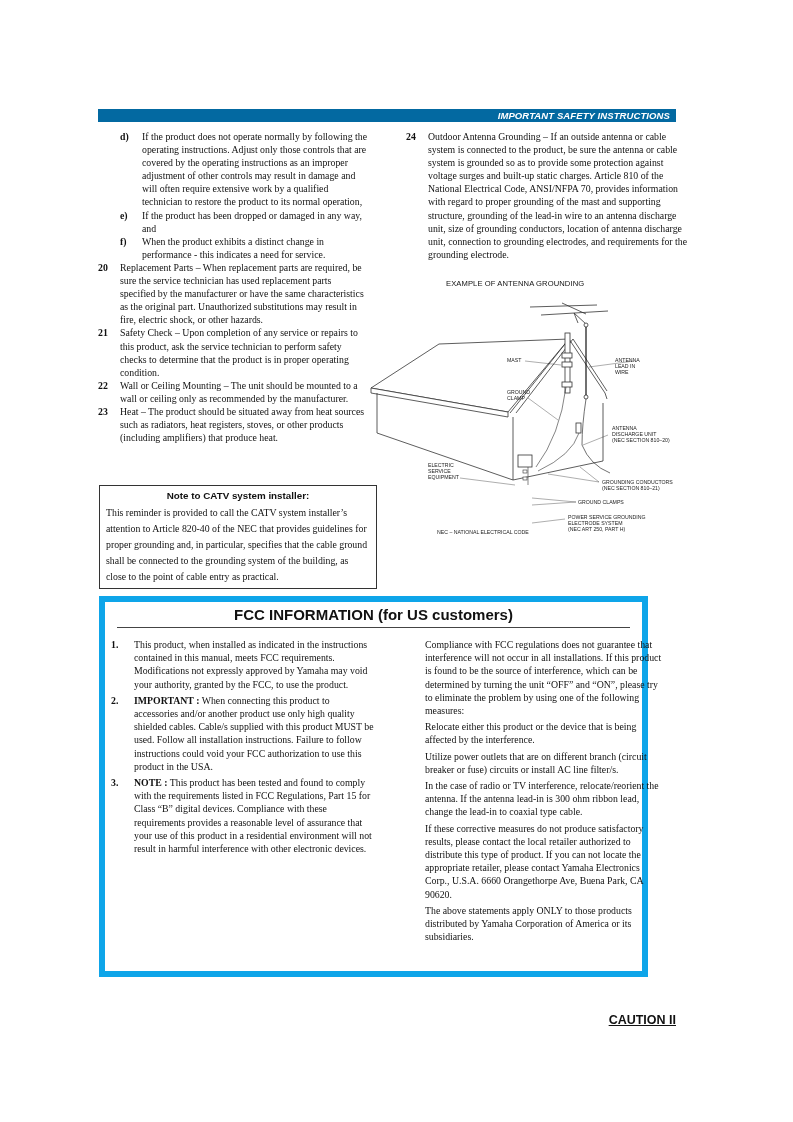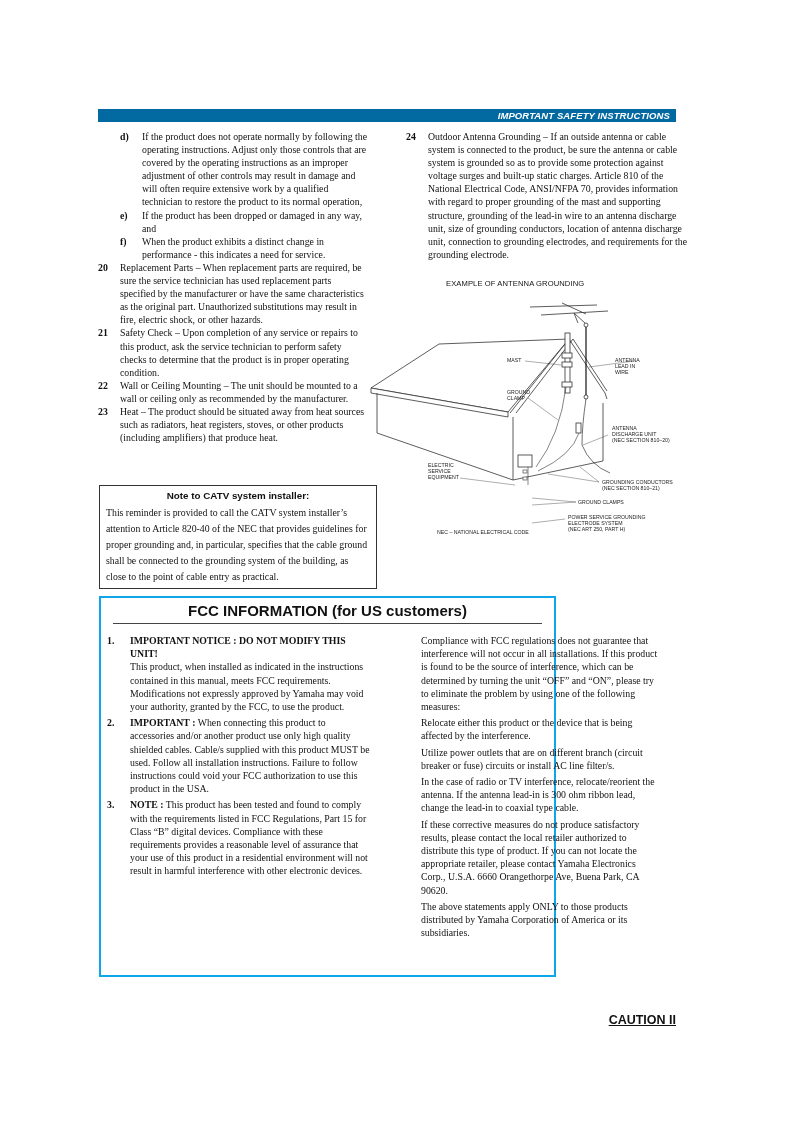--- a/index.html
+++ b/index.html
@@ -21,21 +21,21 @@
   .right-col { left:406px; top:130px; width:283px; }
 
   .catv-box { position:absolute; left:99px; top:485px; width:278px; height:104px; border:1px solid #333; box-sizing:border-box; padding:4px 6px; }
   .catv-title { font-size:9.8px; font-weight:bold; margin:0 0 3px 0; line-height:12px;text-align:center; }
   .catv-body { font-size:9.8px; line-height:16px; margin:0; }
 
   .diagram-title { position:absolute; left:446px; top:279px; font-size:7.6px; letter-spacing:0.1px; }
   .diagram { position:absolute; left:360px; top:295px; width:330px; height:245px; }
   .diagram text { font-family: "Liberation Sans", "DejaVu Sans", sans-serif; font-size:5.2px; fill:#222; }
 
-  .fcc-box { position:absolute; left:99px; top:596px; width:457px; height:381px; border:2px solid #0ea5e9; box-sizing:border-box;padding-left:28px; }
+  .fcc-box { position:absolute; left:99px; top:596px; width:549px; height:381px; border:6px solid #0ea5e9; box-sizing:border-box;padding-left:28px; }
   .fcc-title { position:absolute; left:0; right:0; top:3px; text-align:center; font-size:15px; font-weight:bold; line-height:20px; }
   .fcc-rule { position:absolute; left:12px; right:12px; top:25px; height:0; border-top:1px solid #444; }
   .fcc-left { position:absolute; left:6px; top:36px; width:265px; font-size:9.8px; line-height:13.2px; }
   .fcc-right { position:absolute; left:320px; top:36px; width:250px; font-size:9.8px; line-height:13.2px; }
   .fitem { position:relative; padding-left:23px; }
   .fitem .num { position:absolute; left:0; top:0; font-weight:bold; }
   .fpara { margin:0 12px 3px 0; }
   .fitem .fpara { margin:0 0 3px 0; }
   .b { font-weight:bold; }
 
@@ -177,21 +177,20 @@
   <text x="77" y="239">NEC – NATIONAL ELECTRICAL CODE</text>
 </svg>
 
 <div class="fcc-box">
   <div class="fcc-title sans">FCC INFORMATION (for US customers)</div>
   <div class="fcc-rule"></div>
 
   <div class="fcc-left serif">
     <div class="fitem">
       <span class="num">1.</span>
-      <p class="b">IMPORTANT NOTICE : DO NOT MODIFY THIS UNIT!</p>
       <p class="fpara">This product, when installed as indicated in the instructions contained in this manual, meets FCC requirements.  Modifications not expressly approved by Yamaha may void your authority, granted by the FCC, to use the product.</p>
     </div>
     <div class="fitem">
       <span class="num">2.</span>
       <p class="fpara"><span class="b">IMPORTANT :</span><span> When connecting this product to accessories and/or another product use only high quality shielded cables.  Cable/s supplied with this product MUST be used.  Follow all installation instructions.  Failure to follow instructions could void your FCC authorization to use this product in the USA.</span></p>
     </div>
     <div class="fitem">
       <span class="num">3.</span>
       <p class="fpara"><span class="b">NOTE :</span><span> This product has been tested and found to comply with the requirements listed in FCC Regulations, Part 15 for Class “B” digital devices. Compliance with these requirements provides a reasonable level of assurance that your use of this product in a residential environment will not result in harmful interference with other electronic devices.</span></p>
     </div>

